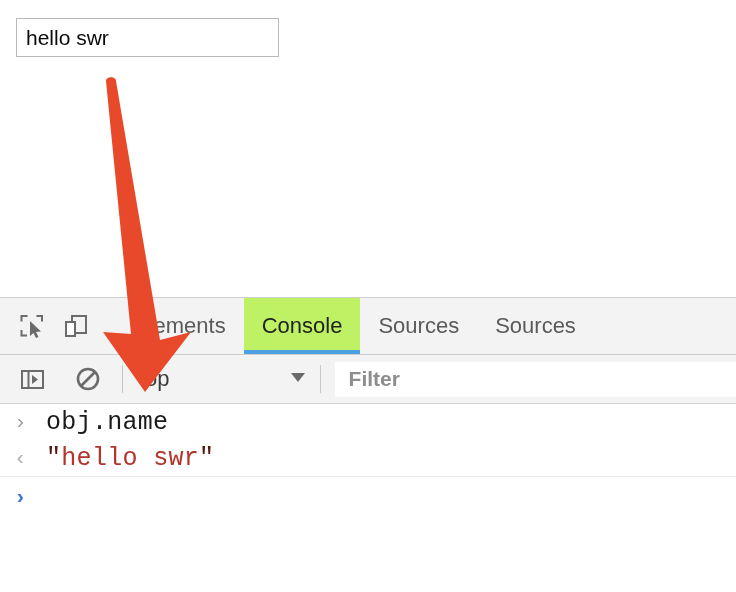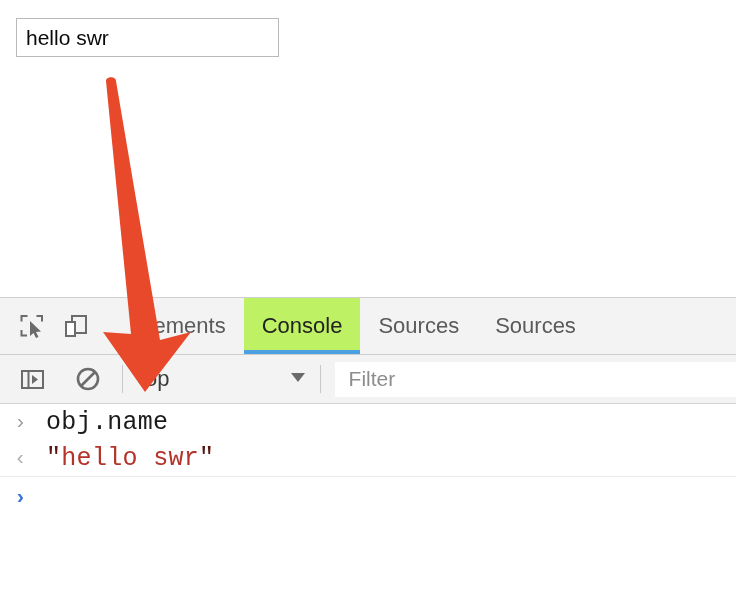--- a/index.html
+++ b/index.html
@@ -174,20 +174,21 @@
     margin-left: 14px;
     margin-right: 0;
     background: #ffffff;
     border: none;
     outline: none;
     font-family: "Liberation Sans", sans-serif;
     font-size: 21px;
     color: #3c3c3c;
     padding-left: 14px;
     box-sizing: border-box;
+    font-weight: bold;
   }
   .filter-input::placeholder { color: #8d8d8d; }
 
   
   .console-body {
     background: #ffffff;
     font-family: "Liberation Mono", monospace;
   }
   .console-row {
     display: flex;

